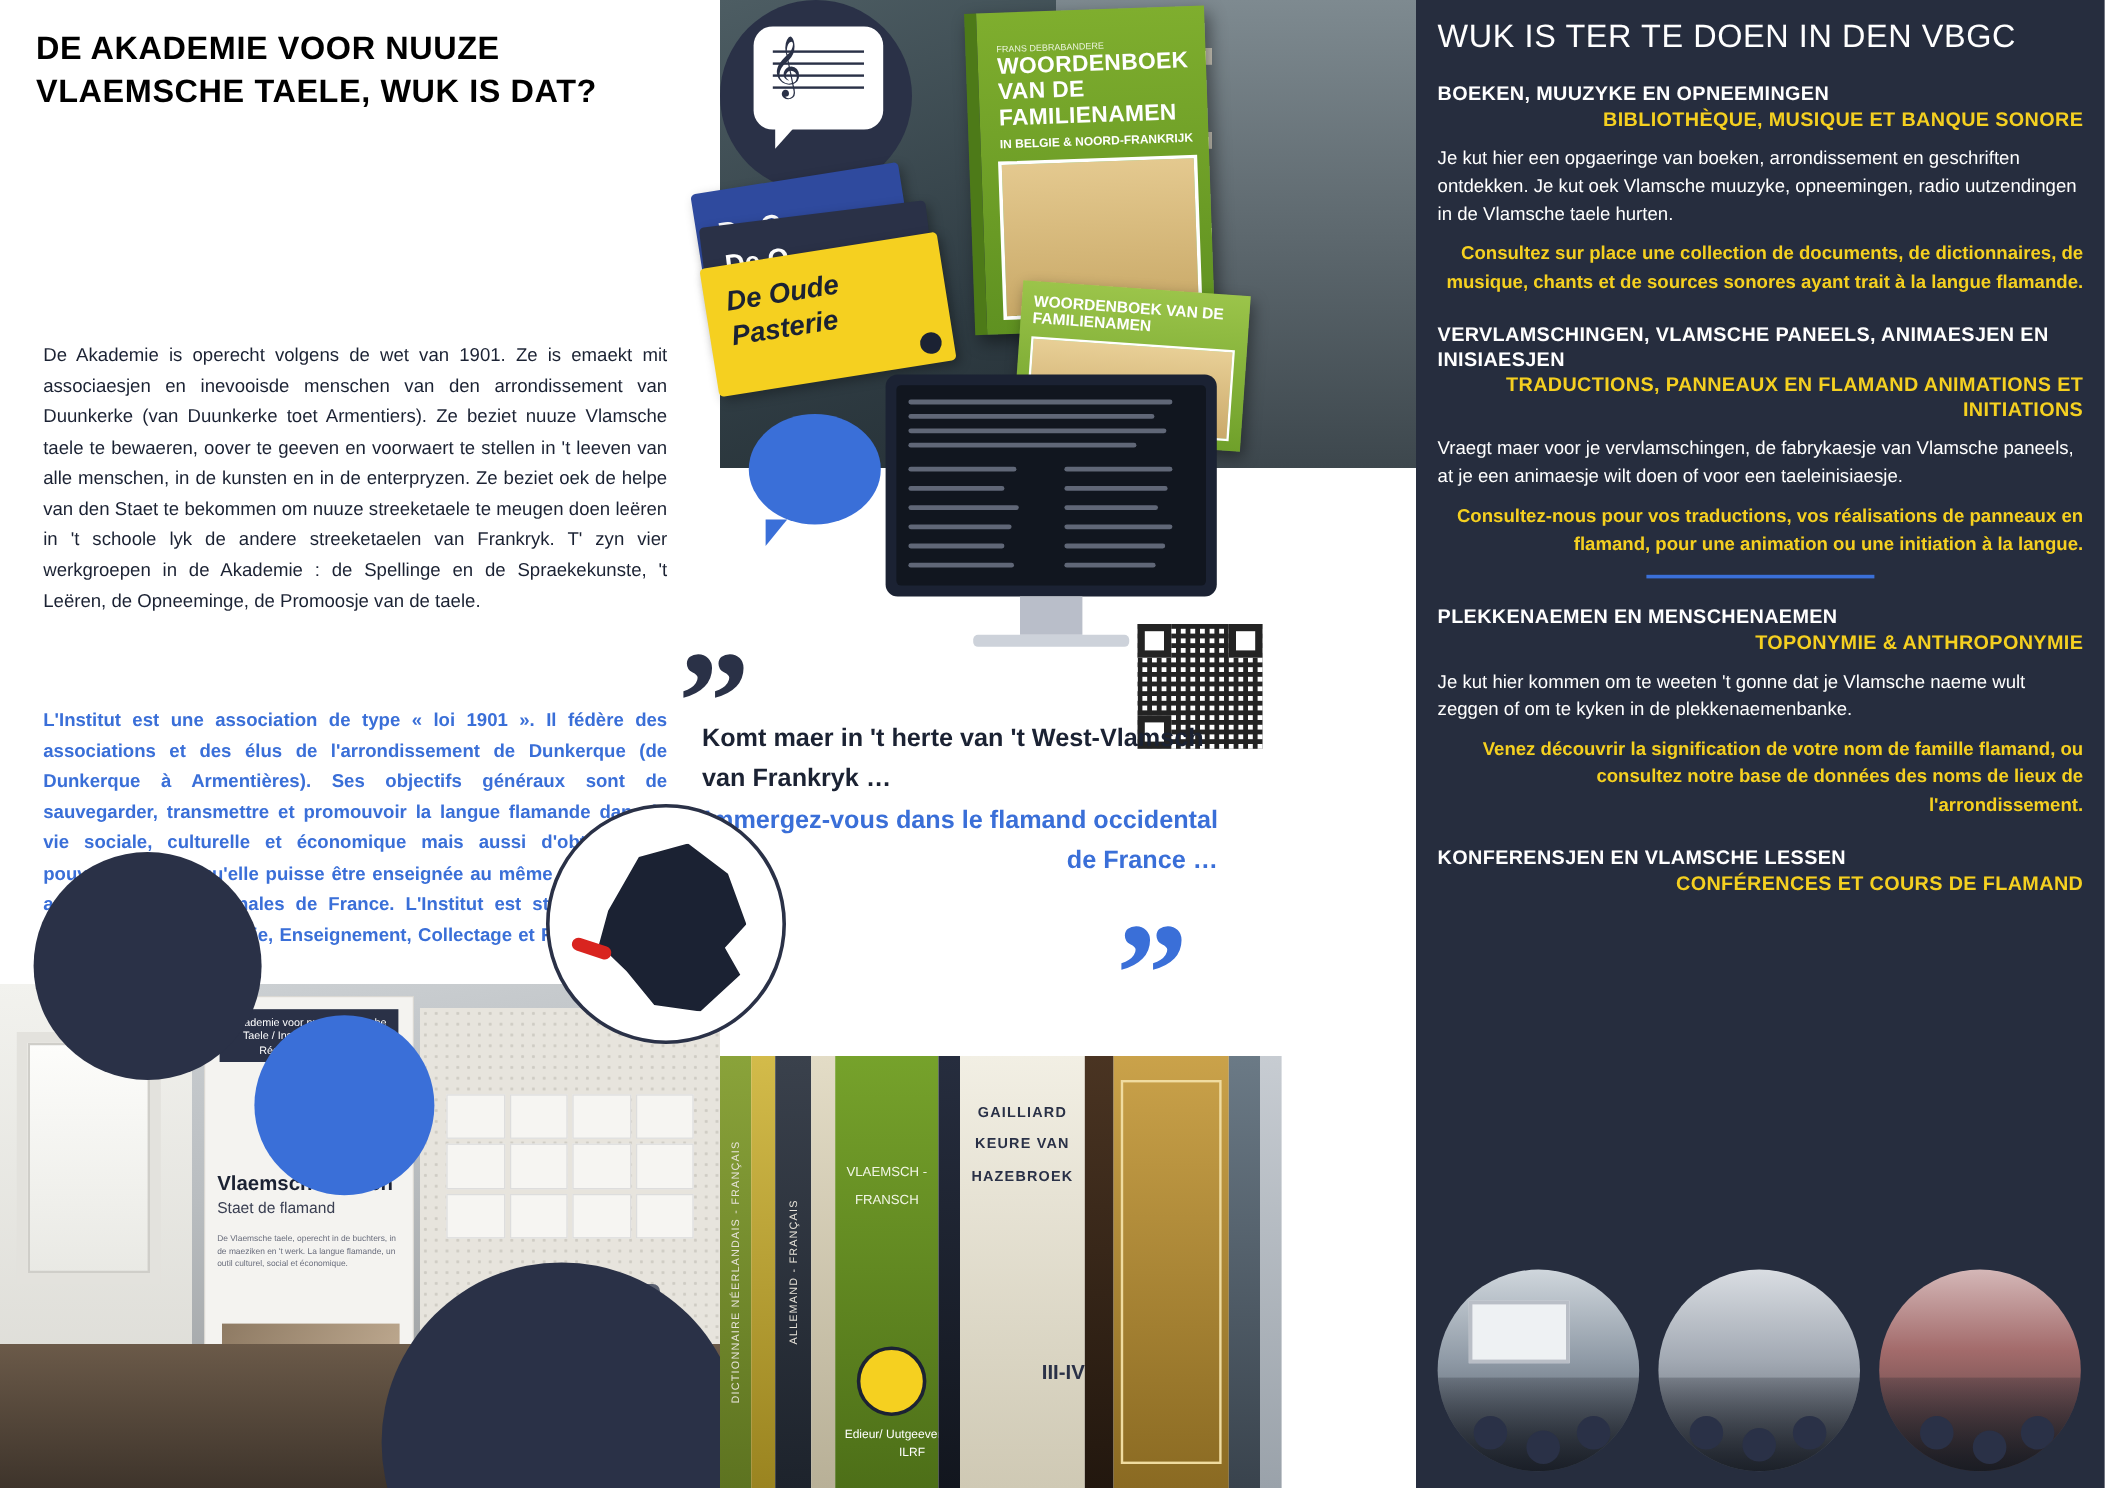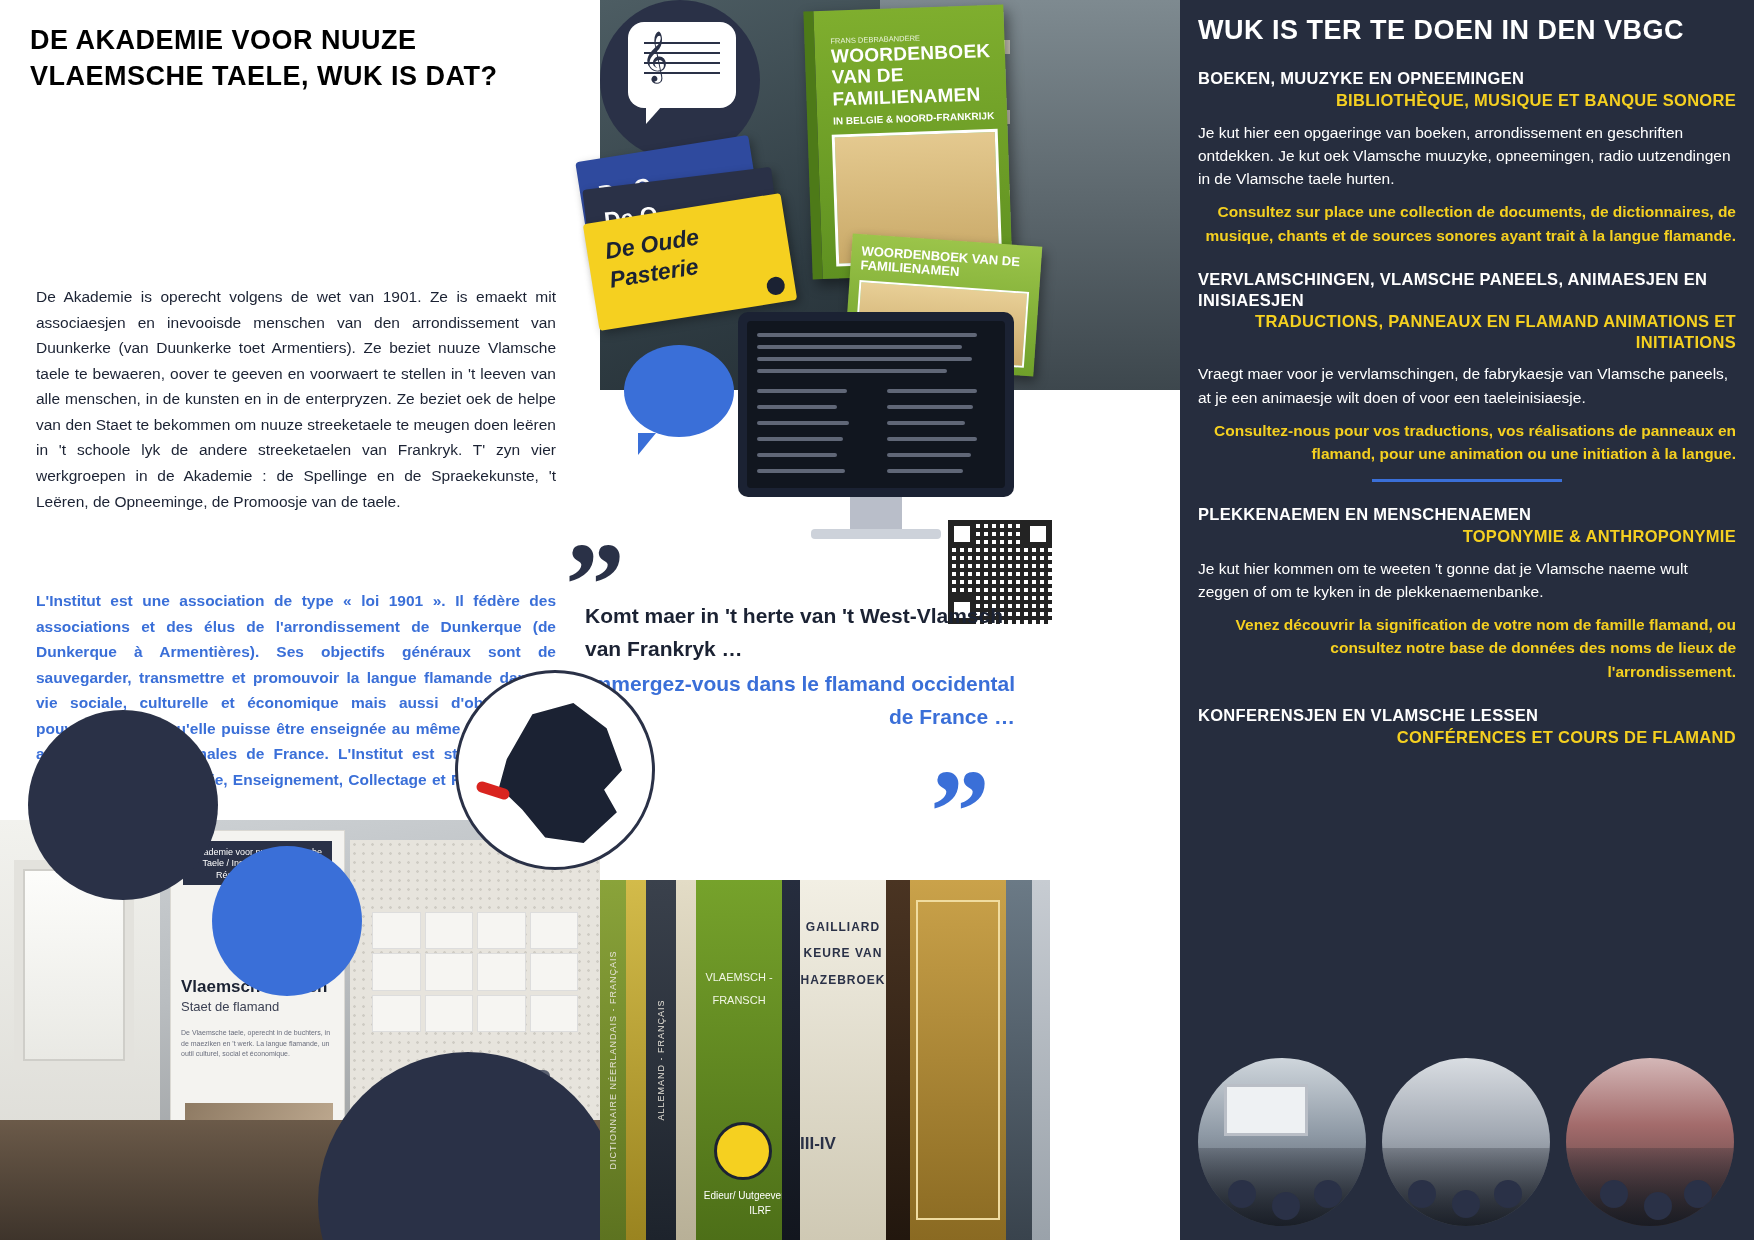--- a/index.html
+++ b/index.html
@@ -309,21 +309,21 @@
     background:#f5d020; border:3px solid #1b2233; border-radius:50%;}
   .bk-anvt-txt { position:absolute; left: 4px; bottom: 22px; width: 120px;
     font-size: 10px; color:#fff; text-align:center; line-height:1.5; }
 
   
   .right-col {
     position:absolute; left: 1180px; top: 0; width: 574px; height: 1240px;
     background: #262d3e; color:#fff; padding: 14px 18px;
   }
   .r-title-nl {
-    font-size: 27px; font-weight: bold; color:#fff; text-transform:uppercase;
+    font-size: 27px; font-weight: normal; color:#fff; text-transform:uppercase;
     letter-spacing:.5px; line-height:1.2;
   }
   .r-title-fr {
     font-size: 26px; font-weight: bold; color:#f5d020; text-transform:uppercase;
     letter-spacing:.5px; text-align:center; margin-top:2px;
   }
   .sect { margin-top: 22px; }
   .sect h3 {
     font-size: 16.5px; font-weight:bold; color:#fff; text-transform:uppercase;
     line-height:1.25; letter-spacing:.3px;
@@ -504,25 +504,25 @@
         </div>
       <div class="bk" style="width:20px;background:linear-gradient(180deg,#e3dcc6,#b8b097)"></div>
       <div class="bk" style="width:86px;background:linear-gradient(180deg,#76a22b,#4d6f18);color:#fff">
         <div style="padding-top:86px;font-size:11px;line-height:2.1;text-align:center;color:#f2f6e6">
           <span>VLAEMSCH - FRANSCH</span>
         </div>
         <div class="bk-anvt"></div>
         <div class="bk-anvt-txt">Edieur/ Uutgeever ANVT-ILRF</div>
       </div>
       <div class="bk" style="width:18px;background:linear-gradient(180deg,#262d3e,#12161e)"></div>
-      <div class="bk bk-wide" style="width:86px">
+      <div class="bk bk-wide" style="width:104px">
         <div class="c">
           <span>GAILLIARD KEURE VAN HAZEBROEK</span>
         </div>
-        <div style="position:absolute;left:0;right:0;bottom:86px;text-align:left;font-size:17px;font-weight:bold;color:#2a3147">III-IV</div>
+        <div style="position:absolute;left:0;right:0;bottom:86px;text-align:right;font-size:17px;font-weight:bold;color:#2a3147">III-IV</div>
       </div>
       <div class="bk" style="width:24px;background:linear-gradient(180deg,#4a3422,#22170e)"></div>
       <div class="bk bk-gold" style="width:96px">
           <span class="g"></span>
         </div>
       <div class="bk" style="width:26px;background:linear-gradient(180deg,#6b7a86,#39434d)"></div>
       <div class="bk" style="width:18px;background:linear-gradient(180deg,#c7ccd2,#9aa2aa)"></div>
     </div>
   </div>
 

